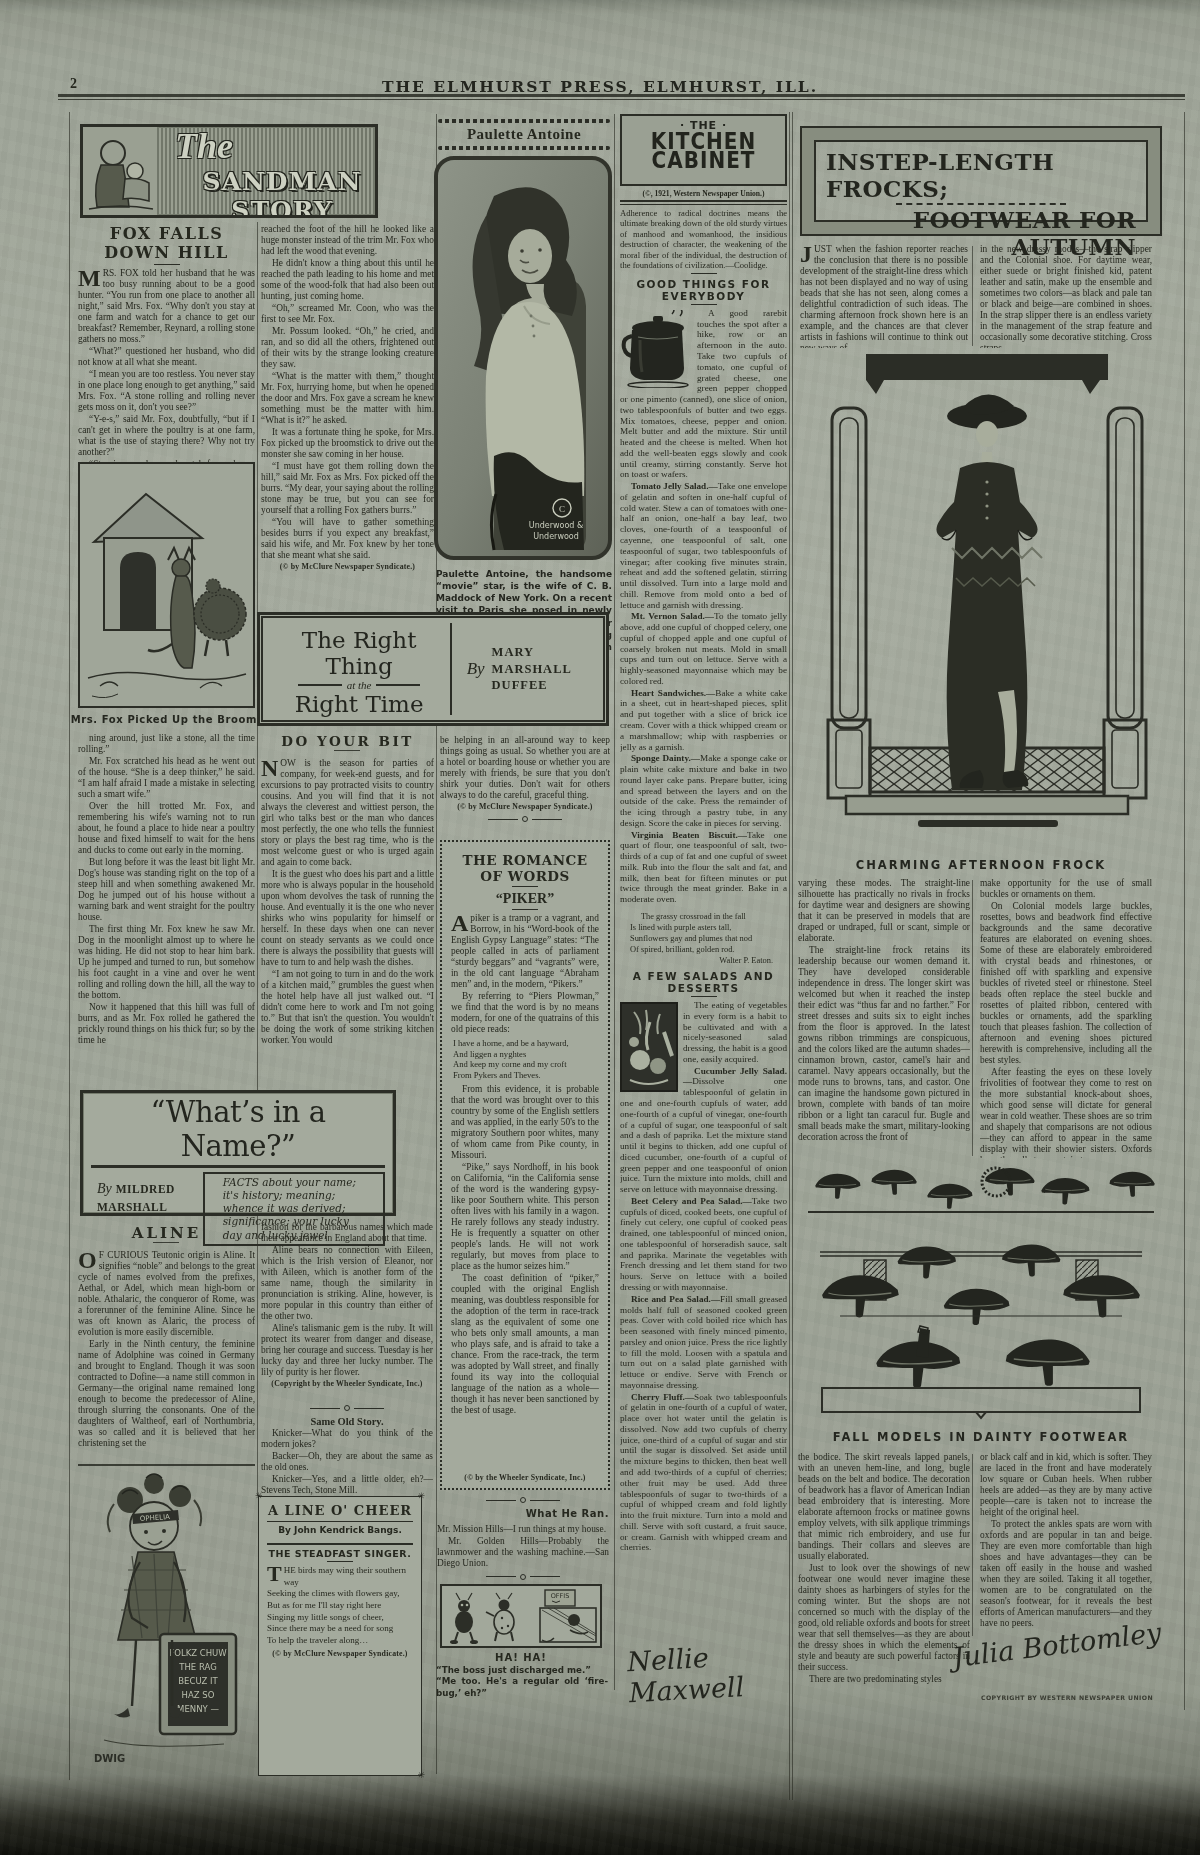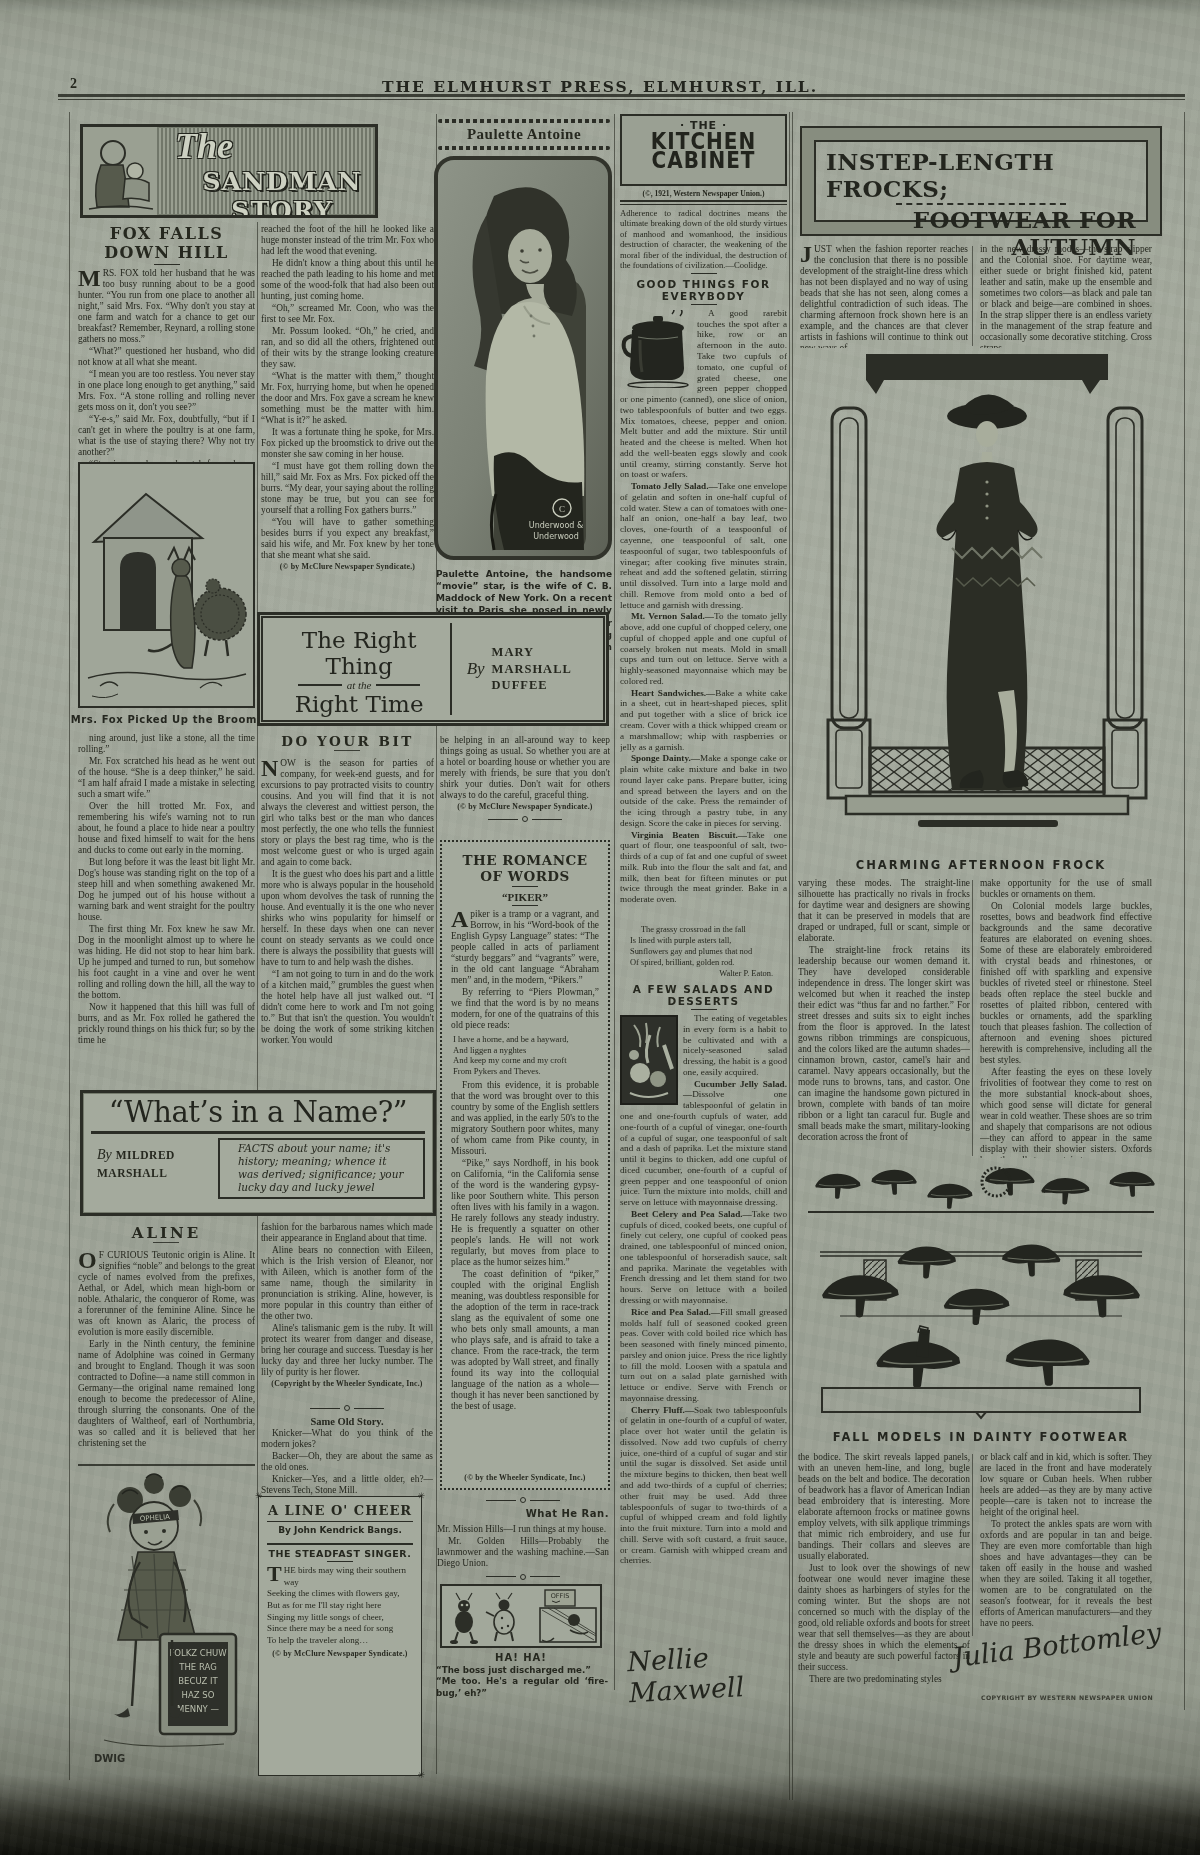--- a/index.html
+++ b/index.html
@@ -58,21 +58,21 @@
 #right-thing .rcell{flex:1;border-left:2px solid #2b2d26;display:flex;align-items:center;justify-content:center;gap:7px}
 #right-thing .by{font-style:italic;font-size:17px}
 #right-thing .author{font-weight:bold;font-size:12.5px;letter-spacing:1px;width:92px;line-height:1.35}
 
 #dyb-head{left:261px;top:733px;width:173px;font-size:13.5px;letter-spacing:2.5px}
 #dyb-col1{left:261px;top:758px;width:173px;height:322px}
 #dyb-col2{left:440px;top:735px;width:170px;height:100px}
 
 #romance{left:440px;top:840px;width:170px;height:650px;border:2px dotted #2b2d26;padding:10px 9px;z-index:3}
 #romance .title{font-size:13.5px;letter-spacing:.5px;margin-bottom:2px}
-#romance .subtitle{font-weight:bold;font-size:11px;text-align:center;margin:4px 0 2px}
+#romance .subtitle{font-weight:bold;font-size:14px;text-align:center;margin:4px 0 2px}
 #romance .body-text{height:520px}
 #romance .verse{white-space:pre-line;font-size:8.6px;line-height:1.25;text-indent:0;margin:3px 0 3px 2px}
 #romance .credit{position:absolute;left:0;bottom:6px;width:100%}
 
 #whr{left:437px;top:1492px;width:172px}
 #whr .title{font-family:"DejaVu Sans","Liberation Sans",sans-serif;font-weight:bold;font-size:10px;text-align:right;letter-spacing:.5px;margin-bottom:4px}
 #haha-box{left:440px;top:1584px;width:162px;height:64px;border:2px solid #2b2d26;background:#a2a89b}
 #haha-title{left:440px;top:1652px;width:162px;font-family:"DejaVu Sans","Liberation Sans",sans-serif;font-weight:bold;font-size:10px;text-align:center;letter-spacing:1px}
 #haha-text{left:436px;top:1665px;width:172px;font-family:"DejaVu Sans","Liberation Sans",sans-serif;font-weight:bold;font-size:8.7px;line-height:1.3;text-align:justify}
 
@@ -81,21 +81,21 @@
 #kc-header .panel{width:36px;background:repeating-linear-gradient(90deg,#3a3c33 0 2px,#6e746
 6 2px 4px)}
 #kc-header .mid{flex:1;text-align:center;padding-top:3px;font-family:"DejaVu Sans","Liberation Sans",sans-serif;font-weight:bold;color:#22241d}
 #kc-header .mid .t1{font-size:11px;letter-spacing:1px}
 #kc-header .mid .t2,#kc-header .mid .t3{font-size:20px;line-height:.95;letter-spacing:1px;transform:scaleY(1.15)}
 #kitchen .copyright{font-size:7.6px;text-align:center;margin:3px 0 2px;font-weight:bold}
 #kitchen .dbl-rule{border-top:2.5px solid #2b2d26;border-bottom:1px solid #2b2d26;height:5px;margin-bottom:3px}
 #kitchen .epigraph{font-size:8.6px;line-height:1.22;text-align:justify}
 #kitchen .khead{font-family:"DejaVu Sans","Liberation Sans",sans-serif;font-weight:bold;font-size:10.5px;text-align:center;letter-spacing:1.5px;margin-top:4px}
 #kitchen .body-text{font-size:9.2px}
-#kitchen .poem{white-space:pre-line;font-size:8.4px;line-height:1.3;margin:20px 0 0 10px}
+#kitchen .poem{white-space:pre-line;font-size:8.4px;line-height:1.3;margin:7px 0 0 10px}
 #kitchen .poem-credit{font-size:8.4px;text-align:right;padding-right:14px;margin-bottom:3px}
 #pot-illo{float:left;width:72px;height:78px;margin:2px 5px 2px 0}
 #veg-illo{float:left;width:58px;height:90px;margin:2px 5px 2px 0}
 #kitchen-sig{left:628px;top:1642px;width:160px;font-size:27px;transform:rotate(-3deg);z-index:3}
 
 #fashion-box{left:800px;top:126px;width:362px;height:110px;border:2px solid #2b2d26;box-shadow:inset 0 0 0 12px #878d7f,inset 0 0 0 14px #2b2d26;padding:20px 24px 0;z-index:3;background:#a4aa9d00}
 #fashion-box .h1{font-family:"DejaVu Serif",serif;font-weight:bold;font-size:23px;letter-spacing:.5px;color:#23251e}
 #fashion-box .h2{font-family:"DejaVu Serif",serif;font-weight:bold;font-size:23px;letter-spacing:.5px;text-align:right;color:#23251e}
 #fashion-box .dots{width:170px;margin:1px auto;border-top:2px dashed #2b2d26}
 #fash-colA1{left:800px;top:244px;width:168px;height:104px}
@@ -104,21 +104,21 @@
 #fash-cap1{left:800px;top:858px;width:362px}
 #fash-colA2{left:798px;top:878px;width:172px;height:280px}
 #fash-colB2{left:980px;top:878px;width:172px;height:280px}
 #shoes-illo{left:800px;top:1160px;width:362px;height:264px}
 #fash-cap2{left:800px;top:1430px;width:362px}
 #fash-colA3{left:798px;top:1452px;width:172px;height:240px}
 #fash-colB3{left:980px;top:1452px;width:172px;height:186px}
 #fash-sig{left:952px;top:1628px;width:230px;font-size:27px;transform:rotate(-7deg);z-index:3}
 #fash-copy{left:952px;top:1694px;width:230px;font-family:"DejaVu Sans","Liberation Sans",sans-serif;font-size:6.2px;font-weight:bold;text-align:center;letter-spacing:.4px;color:#3a3c33}
 
-#namebox{left:80px;top:1090px;width:356px;height:126px;border:3px solid #2b2d26;box-shadow:inset 0 0 0 1px #757b6d;padding:2px 8px;z-index:3}
+#namebox{left:80px;top:1090px;width:316px;height:126px;border:3px solid #2b2d26;box-shadow:inset 0 0 0 1px #757b6d;padding:2px 8px;z-index:3}
 #namebox .title{font-family:"DejaVu Serif",serif;font-size:29px;text-align:center;color:#23251e;letter-spacing:-.5px}
 #namebox .bottom{display:flex;border-top:3px solid #2b2d26;margin-top:2px;padding-top:3px}
 #namebox .bcell-l{width:38%;padding:8px 4px 0 6px}
 #namebox .bcell-l .by{font-style:italic;font-size:14px;display:inline}
 #namebox .bcell-l .author{font-weight:bold;font-size:11.5px;letter-spacing:.5px;display:inline;line-height:1.3}
 #namebox .bcell-r{flex:1;border:2px solid #2b2d26;margin:1px 0 3px;padding:2px 18px;font-style:italic;font-size:10.5px;line-height:1.25;font-family:"DejaVu Serif",serif}
 #aline-head{left:78px;top:1224px;width:177px;font-size:15px;letter-spacing:3px}
 #aline-col1{left:78px;top:1250px;width:177px;height:212px}
 #aline-col2{left:261px;top:1222px;width:172px;height:182px}
 #dwig-illo{left:84px;top:1470px;width:168px;height:300px}

